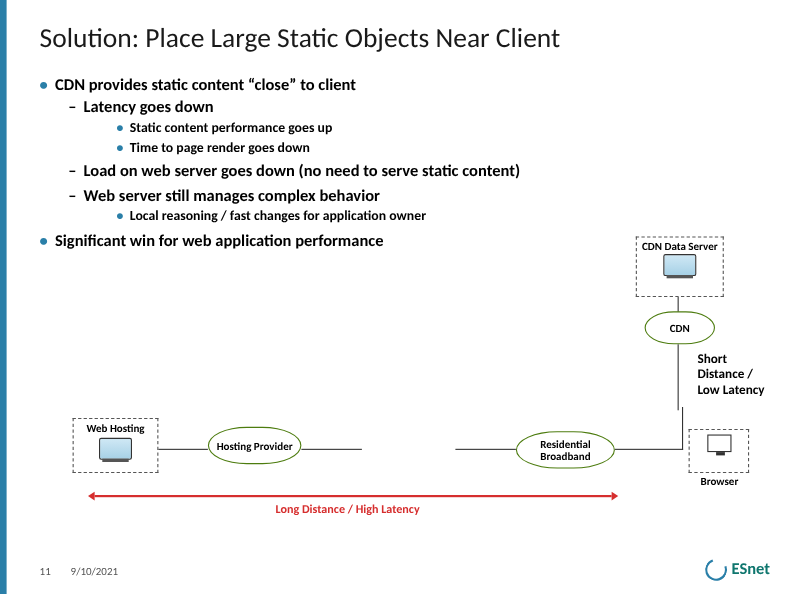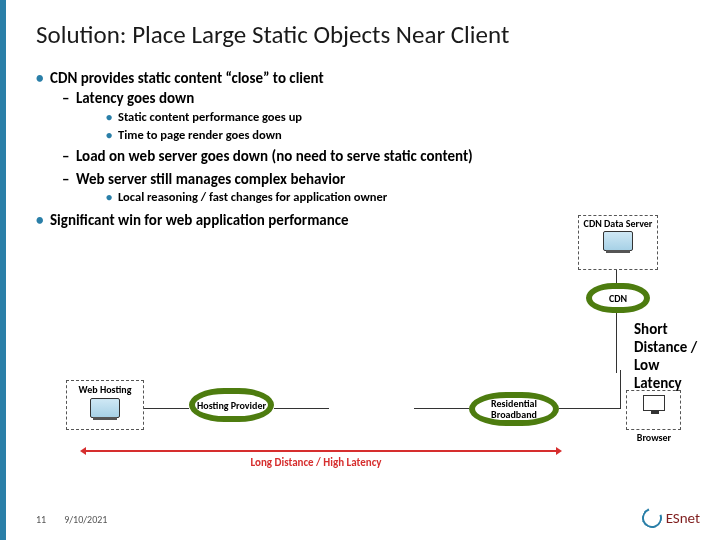--- a/index.html
+++ b/index.html
@@ -12,36 +12,36 @@
   ul.lvl1 > li > .bullet { color: #2a7fa8; display: inline-block; width: 14px; }
   ul.lvl2 { list-style: none; padding-left: 26px; }
   ul.lvl2 > li { margin-bottom: 2px; }
   ul.lvl2 > li > .bullet { display: inline-block; width: 14px; }
   ul.lvl3 { list-style: none; padding-left: 44px; font-size: 12.5px; }
   ul.lvl3 > li > .bullet { color: #2a7fa8; display: inline-block; width: 12px; }
   ul.lvl3 > li { margin-bottom: 2px; }
   .diagram { position: absolute; left: 60px; top: 380px; width: 620px; height: 105px; }
   .cdn-box { position: absolute; right: 22px; top: 215px; width: 130px; height: 158px; }
   .node-label { font-size: 10px; font-weight: bold; text-align: center; line-height: 1.1; }
-  .cloud { border: 6px solid #4d7c0f; border-radius: 50% / 60%; background: #fff; display: flex; align-items: center; justify-content: center; }
+  .cloud { border: 1px solid #4d7c0f; border-radius: 50% / 60%; background: #fff; display: flex; align-items: center; justify-content: center; }
   .server { width: 30px; height: 20px; border: 1px solid #333; background: linear-gradient(#cfe8f5,#a7d1e6); border-radius: 2px; position: relative; }
   .server:before { content:""; position:absolute; bottom:-3px; left:2px; right:2px; height:3px; background:#555; }
   .monitor { width: 22px; height: 16px; border: 1.5px solid #333; background:#fff; position:relative; }
   .monitor:after { content:""; position:absolute; bottom:-4px; left:7px; width:8px; height:3px; background:#333; }
   .arrow-red { position:absolute; height:2px; background:#d62e2e; }
   .arrow-red:after { content:""; position:absolute; right:-6px; top:-3px; border-left:6px solid #d62e2e; border-top:4px solid transparent; border-bottom:4px solid transparent; }
   .arrow-red:before { content:""; position:absolute; left:-6px; top:-3px; border-right:6px solid #d62e2e; border-top:4px solid transparent; border-bottom:4px solid transparent; }
   .dash-box { border:1px dashed #555; }
   .line { position:absolute; background:#333; }
   .footer { position: absolute; bottom: 14px; left: 30px; font-size: 10px; color: #555; display:flex; gap:18px; }
   .logo { position: absolute; bottom: 12px; right: 20px; display:flex; align-items:center; gap:4px; }
   .logo-swirl { width:20px; height:20px; border:2.5px solid #2a7fa8; border-radius:50%; border-top-color:transparent; transform:rotate(25deg); }
-  .logo-text { font-size: 15px; font-weight:normal; color:#7f1d1d; }
+  .logo-text { font-size: 15px; font-weight:bold; color:#0f766e; }
   .red-label { font-size:11px; font-weight:bold; color:#d62e2e; text-align:center; }
-  .small-label { font-size:15px; font-weight:bold; }
+  .small-label { font-size:12px; font-weight:bold; }
 </style>
 </head>
 <body>
 <div class="slide">
 
   <h1 class="title">Solution: Place Large Static Objects Near Client</h1>
 
   <div class="content">
     <ul class="lvl1">
       <li><span class="bullet">•</span><span>CDN provides static content “close” to client</span>

